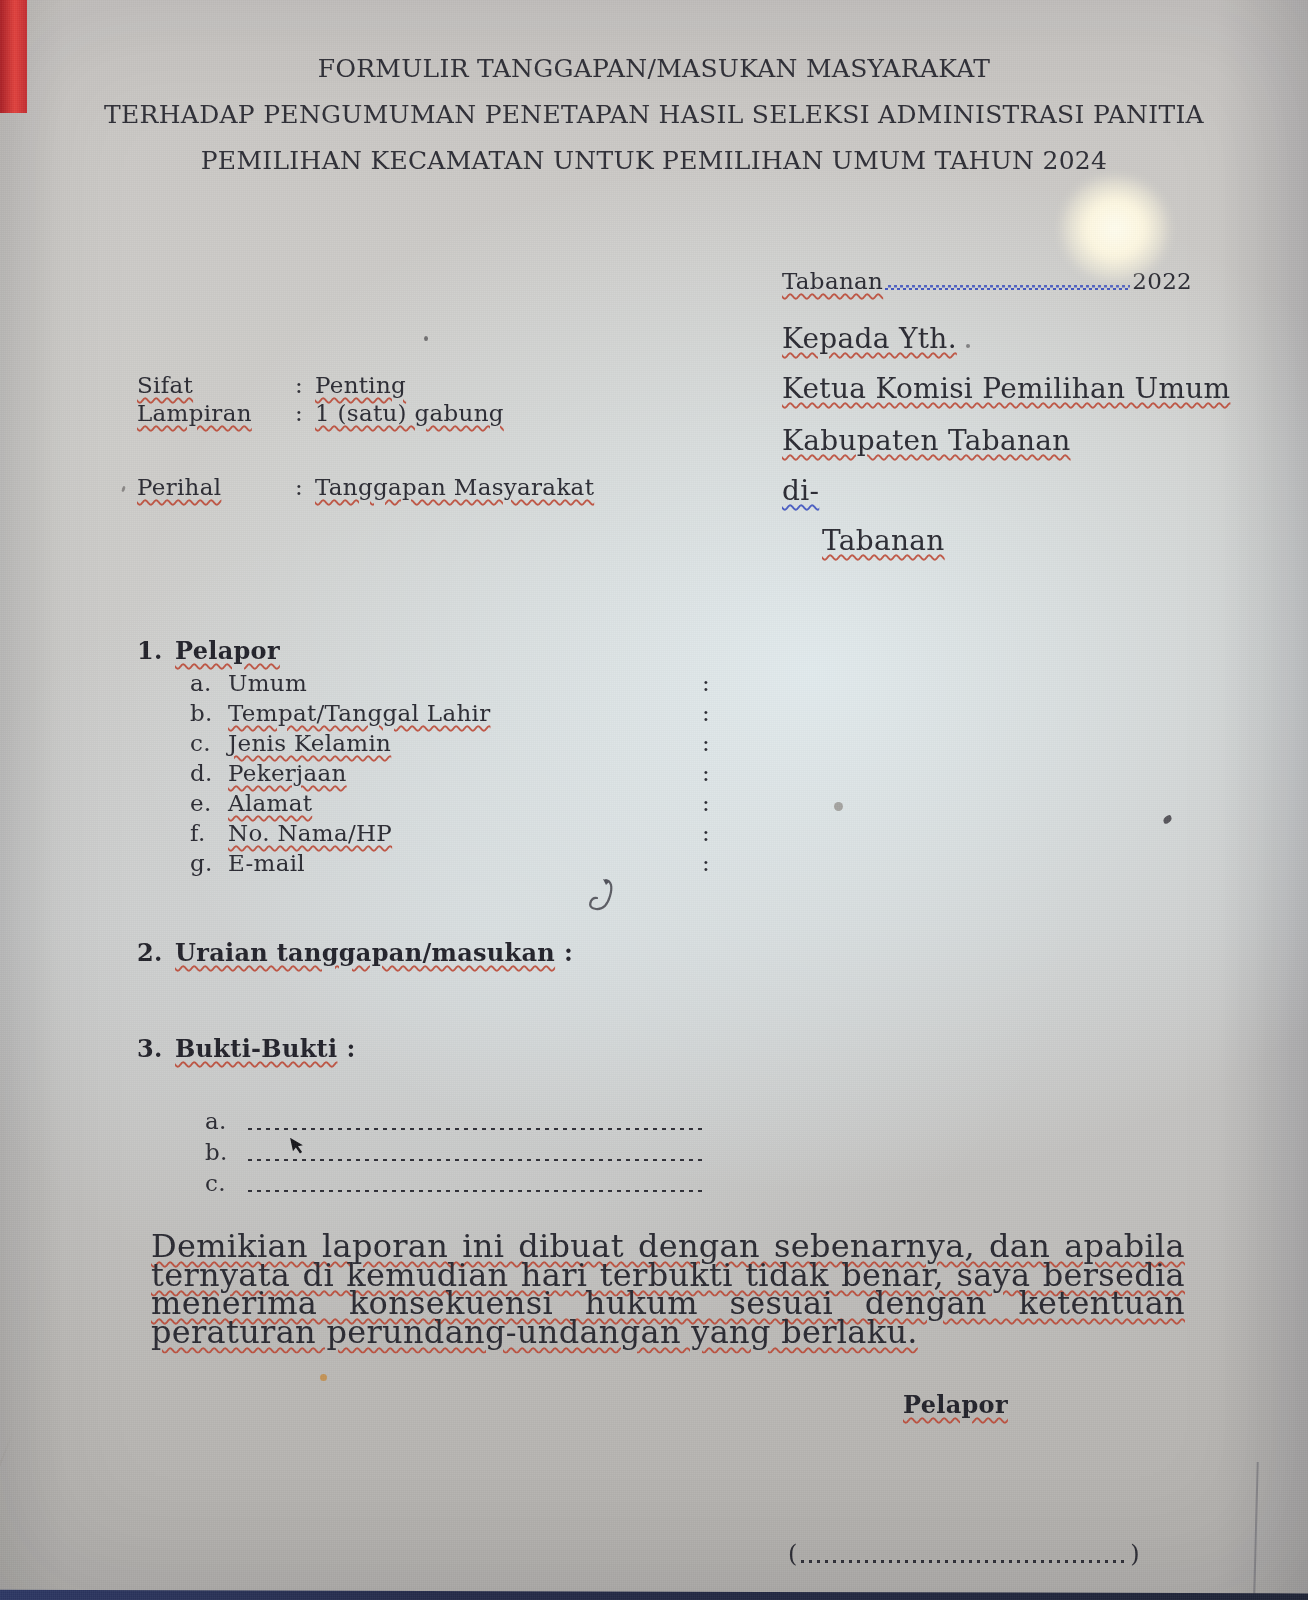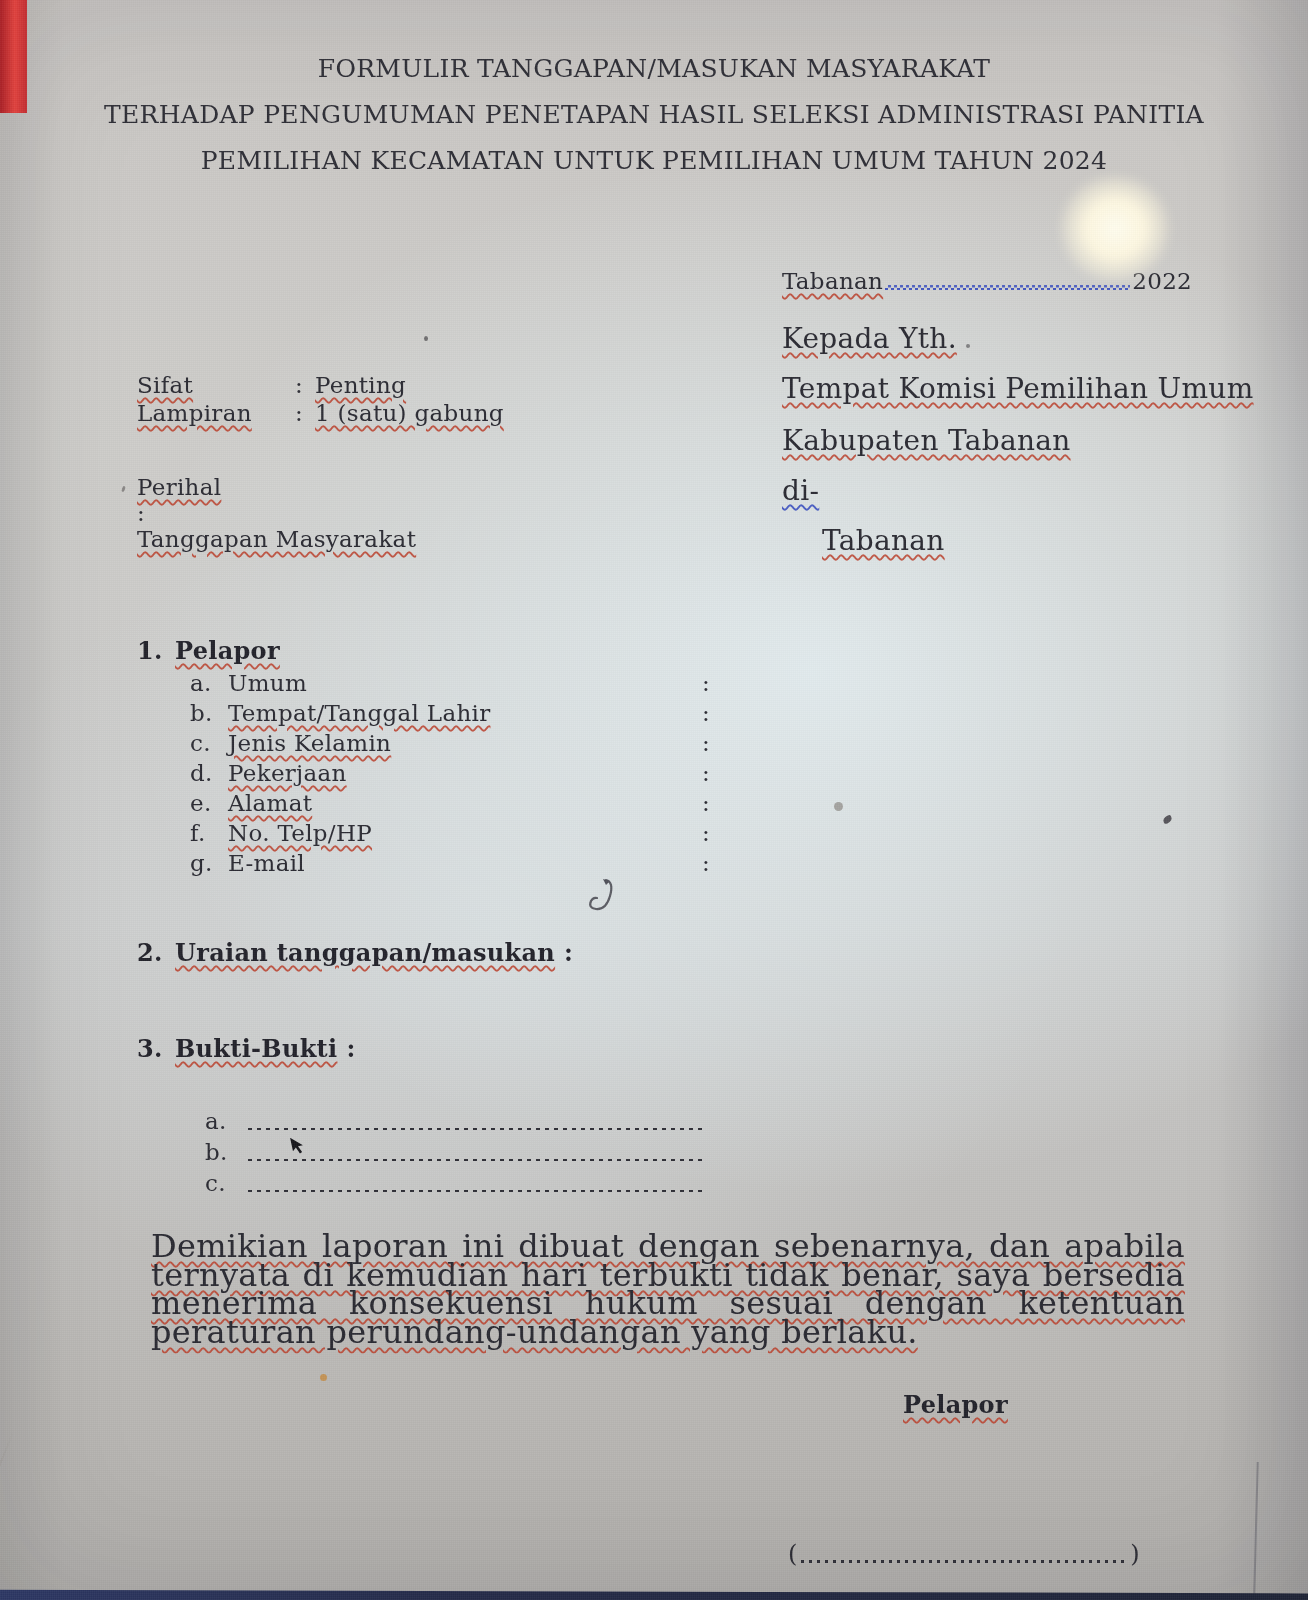--- a/index.html
+++ b/index.html
@@ -90,21 +90,21 @@
     <div class="dateline">
       <span class="sqr">Tabanan</span>
       <span class="date-fill"></span>
       <span>2022</span>
     </div>
 
     <div class="addr" style="top:322px;">
       <span class="sqr">Kepada Yth.</span>
     </div>
     <div class="addr" style="top:372px;">
-      <span class="sqr">Tempat Komisi Pemilihan Umum</span>
+      <span class="sqr">Ketua Komisi Pemilihan Umum</span>
     </div>
     <div class="addr" style="top:424px;">
       <span class="sqr">Kabupaten Tabanan</span>
     </div>
     <div class="addr" style="top:474px;">
       <span class="sqb">di-</span>
     </div>
     <div class="addr" style="top:524px;left:822px;">
       <span class="sqr">Tabanan</span>
     </div>
@@ -112,21 +112,21 @@
     <div class="meta-row" style="top:372px;">
       <span class="meta-label"><span class="sqr">Sifat</span></span>
       <span class="meta-colon">:</span>
       <span class="sqr">Penting</span>
     </div>
     <div class="meta-row" style="top:400px;">
       <span class="meta-label"><span class="sqr">Lampiran</span></span>
       <span class="meta-colon">:</span>
       <span class="sqr">1 (satu) gabung</span>
     </div>
-    <div class="meta-row" style="top:474px;flex-direction:column;">
+    <div class="meta-row" style="top:474px;">
       <span class="meta-label"><span class="sqr">Perihal</span></span>
       <span class="meta-colon">:</span>
       <span class="sqr">Tanggapan Masyarakat</span>
     </div>
 
     <div class="sec" style="top:636px;">
       <span class="sec-num">1.</span>
       <span class="sqr">Pelapor</span>
     </div>
 
@@ -150,21 +150,21 @@
       <span class="sqr">Pekerjaan</span>
       <span class="p-colon">:</span>
     </div>
     <div class="p-row" style="top:790px;">
       <span class="p-letter">e.</span>
       <span class="sqr">Alamat</span>
       <span class="p-colon">:</span>
     </div>
     <div class="p-row" style="top:820px;">
       <span class="p-letter">f.</span>
-      <span class="sqr">No. Telp/HP</span>
+      <span class="sqr">No. Nama/HP</span>
       <span class="p-colon">:</span>
     </div>
     <div class="p-row" style="top:850px;">
       <span class="p-letter">g.</span>
       <span>E-mail</span>
       <span class="p-colon">:</span>
     </div>
 
     <div class="sec" style="top:938px;">
       <span class="sec-num">2.</span>

